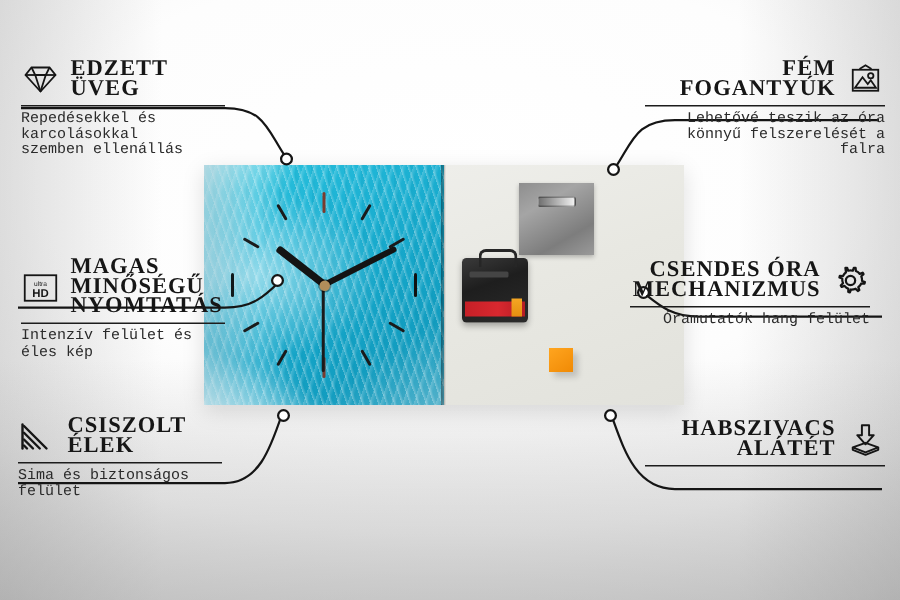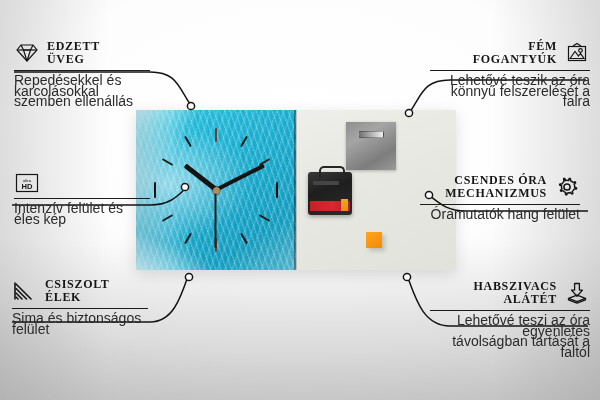--- a/index.html
+++ b/index.html
@@ -114,27 +114,27 @@
     position:absolute;left:70px;top:122px;width:16px;height:16px;
     background:linear-gradient(145deg,#ffa51f,#f08a05);
     box-shadow:3px 3px 4px rgba(0,0,0,.16);
   }
 
   
   .callout{position:absolute;}
   .callout .head{display:flex;align-items:center;gap:7px;}
   .callout .ttl{
     font-family:"Liberation Serif", serif;
-    font-size:12px;font-weight:bold;letter-spacing:.7px;color:#161616;
+    font-size:15px;font-weight:bold;letter-spacing:.7px;color:#161616;
     line-height:13px;text-transform:uppercase;white-space:pre-line;
   }
   .callout .rule{height:1.3px;background:#1c1c1c;margin:4px 0 4px 0;}
   .callout .sub{
-    font-family:Liberation Sans, sans-serif;
-    font-size:14px;color:#2a2a2a;line-height:10.5px;white-space:pre-line;
+    font-family:Liberation Mono, monospace;
+    font-size:10px;color:#2a2a2a;line-height:10.5px;white-space:pre-line;
   }
   .left .head{justify-content:flex-start;}
   .left .ttl{text-align:left;}
   .left .sub{text-align:left;}
   .right .head{justify-content:flex-end;}
   .right .ttl{text-align:right;}
   .right .sub{text-align:right;}
   .ico{flex:0 0 auto;width:26px;height:22px;display:block;}
   .ico svg{display:block;width:100%;height:100%;}
 
@@ -249,20 +249,22 @@
 
   <div class="callout left" style="left:14px;top:172px;width:136px;">
     <div class="head">
       <span class="ico">
         <svg viewBox="0 0 26 22">
           <rect x="2.5" y="2.5" width="21" height="17" fill="none" stroke="#151515" stroke-width="1.2"></rect>
           <text x="13" y="9.5" font-family="Liberation Sans, sans-serif" font-size="4.4" text-anchor="middle" fill="#151515">ultra</text>
           <text x="13" y="17" font-family="Liberation Sans, sans-serif" font-size="7.6" font-weight="bold" text-anchor="middle" fill="#151515">HD</text>
         </svg>
       </span>
+      <span class="ttl">MAGAS MINŐSÉGŰ
+NYOMTATÁS</span>
     </div>
     <div class="rule"></div>
     <div class="sub">Intenzív felület és éles kép</div>
   </div>
 
   <div class="callout left" style="left:12px;top:278px;width:136px;">
     <div class="head">
       <span class="ico">
         <svg viewBox="0 0 26 22">
             <g stroke="#151515" stroke-width="1.6" stroke-linecap="round">
@@ -326,17 +328,15 @@
         <svg viewBox="0 0 26 22">
             <g fill="none" stroke="#151515" stroke-width="1.3" stroke-linejoin="round">
           <path d="M10.6,1.5 h4.8 v6.6 h3.1 L13,14.2 L7.5,8.1 h3.1 z"></path>
           <path d="M13,13.2 L21.5,16.3 L13,19.6 L4.5,16.3 Z"></path>
           <path d="M4.5,16.3 v1.6 L13,21.2 L21.5,17.9 v-1.6"></path>
         </g>
           </svg>
       </span>
     </div>
     <div class="rule"></div>
-    <div class="sub">Lehetővé teszi az óra egyenletes
-távolságban tartását a faltól</div>
   </div>
 
 </div>
 
 </body></html>

